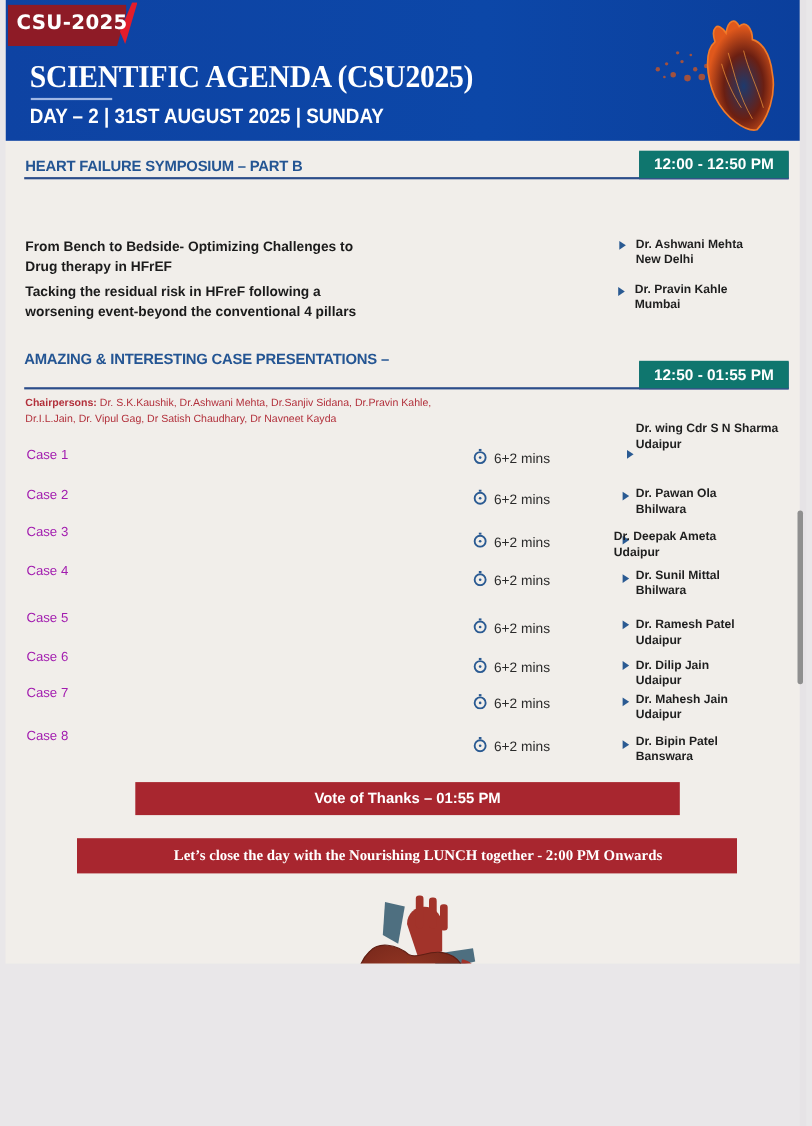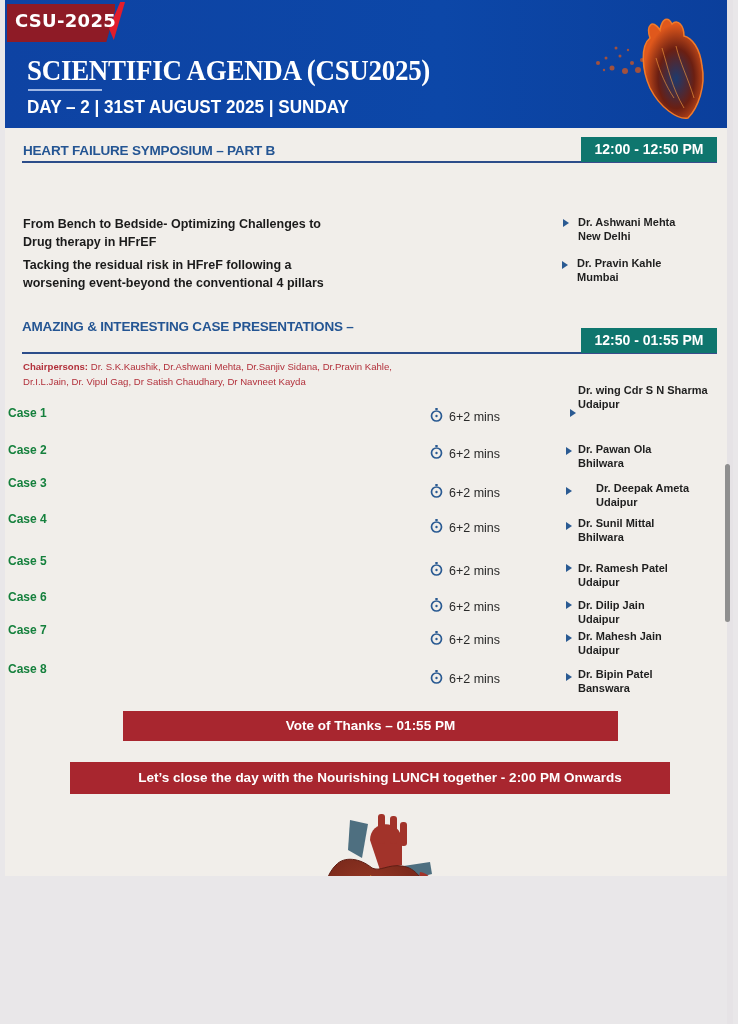--- a/index.html
+++ b/index.html
@@ -68,21 +68,21 @@
   }
   .speaker {
     position: absolute; font-weight: bold; font-size: 11px; color: #1f1f1f; line-height: 14px;
   }
   .tri {
     position: absolute; width: 0; height: 0;
     border-top: 4px solid transparent; border-bottom: 4px solid transparent;
     border-left: 6px solid #2a5a92;
   }
   .case-label {
-    position: absolute; left: 3px; font-weight: bold; font-size: 12px; color: #15803d;
+    position: absolute; left: 19px; font-weight: normal; font-size: 12px; color: #a21caf;
   }
   .duration {
     position: absolute; font-size: 12.5px; color: #2a2a2a; display: flex; align-items: center; gap: 6px;
   }
   .stopwatch { width: 13px; height: 14px; display: inline-block; }
 
   .bar {
     position: absolute; background: #a8262f; color: #fff; font-weight: bold;
     text-align: center; font-size: 13.5px;
   }
@@ -201,21 +201,21 @@
       <div class="case-label" style="top:476px">Case 3</div>
       <div class="duration" style="left:425px; top:484px">
         <span><svg class="stopwatch" viewBox="0 0 13 14">
             <rect x="5.3" y="0" width="2.4" height="2" fill="#2a5a92"></rect>
             <circle cx="6.5" cy="8" r="5" fill="none" stroke="#2a5a92" stroke-width="1.7"></circle>
             <circle cx="6.5" cy="8" r="1.2" fill="#2a5a92"></circle>
           </svg></span>
         <span>6+2 mins</span>
       </div>
       <div class="tri" style="left:561px; top:487px"></div>
-      <div class="speaker" style="left:591px; top:481px"><span>Dr. Deepak Ameta</span><br><span>Udaipur</span></div>
+      <div class="speaker" style="left:553px; top:481px"><span>Dr. Deepak Ameta</span><br><span>Udaipur</span></div>
       <div class="case-label" style="top:512px">Case 4</div>
       <div class="duration" style="left:425px; top:519px">
         <span><svg class="stopwatch" viewBox="0 0 13 14">
             <rect x="5.3" y="0" width="2.4" height="2" fill="#2a5a92"></rect>
             <circle cx="6.5" cy="8" r="5" fill="none" stroke="#2a5a92" stroke-width="1.7"></circle>
             <circle cx="6.5" cy="8" r="1.2" fill="#2a5a92"></circle>
           </svg></span>
         <span>6+2 mins</span>
       </div>
       <div class="tri" style="left:561px; top:522px"></div>
@@ -260,21 +260,21 @@
             <circle cx="6.5" cy="8" r="5" fill="none" stroke="#2a5a92" stroke-width="1.7"></circle>
             <circle cx="6.5" cy="8" r="1.2" fill="#2a5a92"></circle>
           </svg></span>
         <span>6+2 mins</span>
       </div>
       <div class="tri" style="left:561px; top:673px"></div>
       <div class="speaker" style="left:573px; top:667px"><span>Dr. Bipin Patel</span><br><span>Banswara</span></div>
     </div>
 
   <div class="bar" style="left:118px; top:711px; width:495px; height:30px; line-height:30px;">Vote of Thanks  – 01:55 PM</div>
-  <div class="bar" style="left:65px; top:762px; width:600px; height:32px; line-height:32px; padding-left:20px;">Let’s close the day with the Nourishing LUNCH together  - 2:00 PM Onwards</div>
+  <div class="bar" style="left:65px; top:762px; width:600px; height:32px; line-height:32px; padding-left:20px;font-family:Liberation Serif, serif;">Let’s close the day with the Nourishing LUNCH together  - 2:00 PM Onwards</div>
 
   <svg class="cityscape" viewBox="0 0 727 89" preserveAspectRatio="none">
     <defs>
       <linearGradient id="sky" x1="0" y1="0" x2="0" y2="1">
         <stop offset="0%" stop-color="#f1eeea"></stop>
         <stop offset="45%" stop-color="#e6dfdc"></stop>
         <stop offset="100%" stop-color="#d8c9b6"></stop>
       </linearGradient>
     </defs>
     <rect x="0" y="0" width="727" height="89" fill="url(#sky)"></rect>

